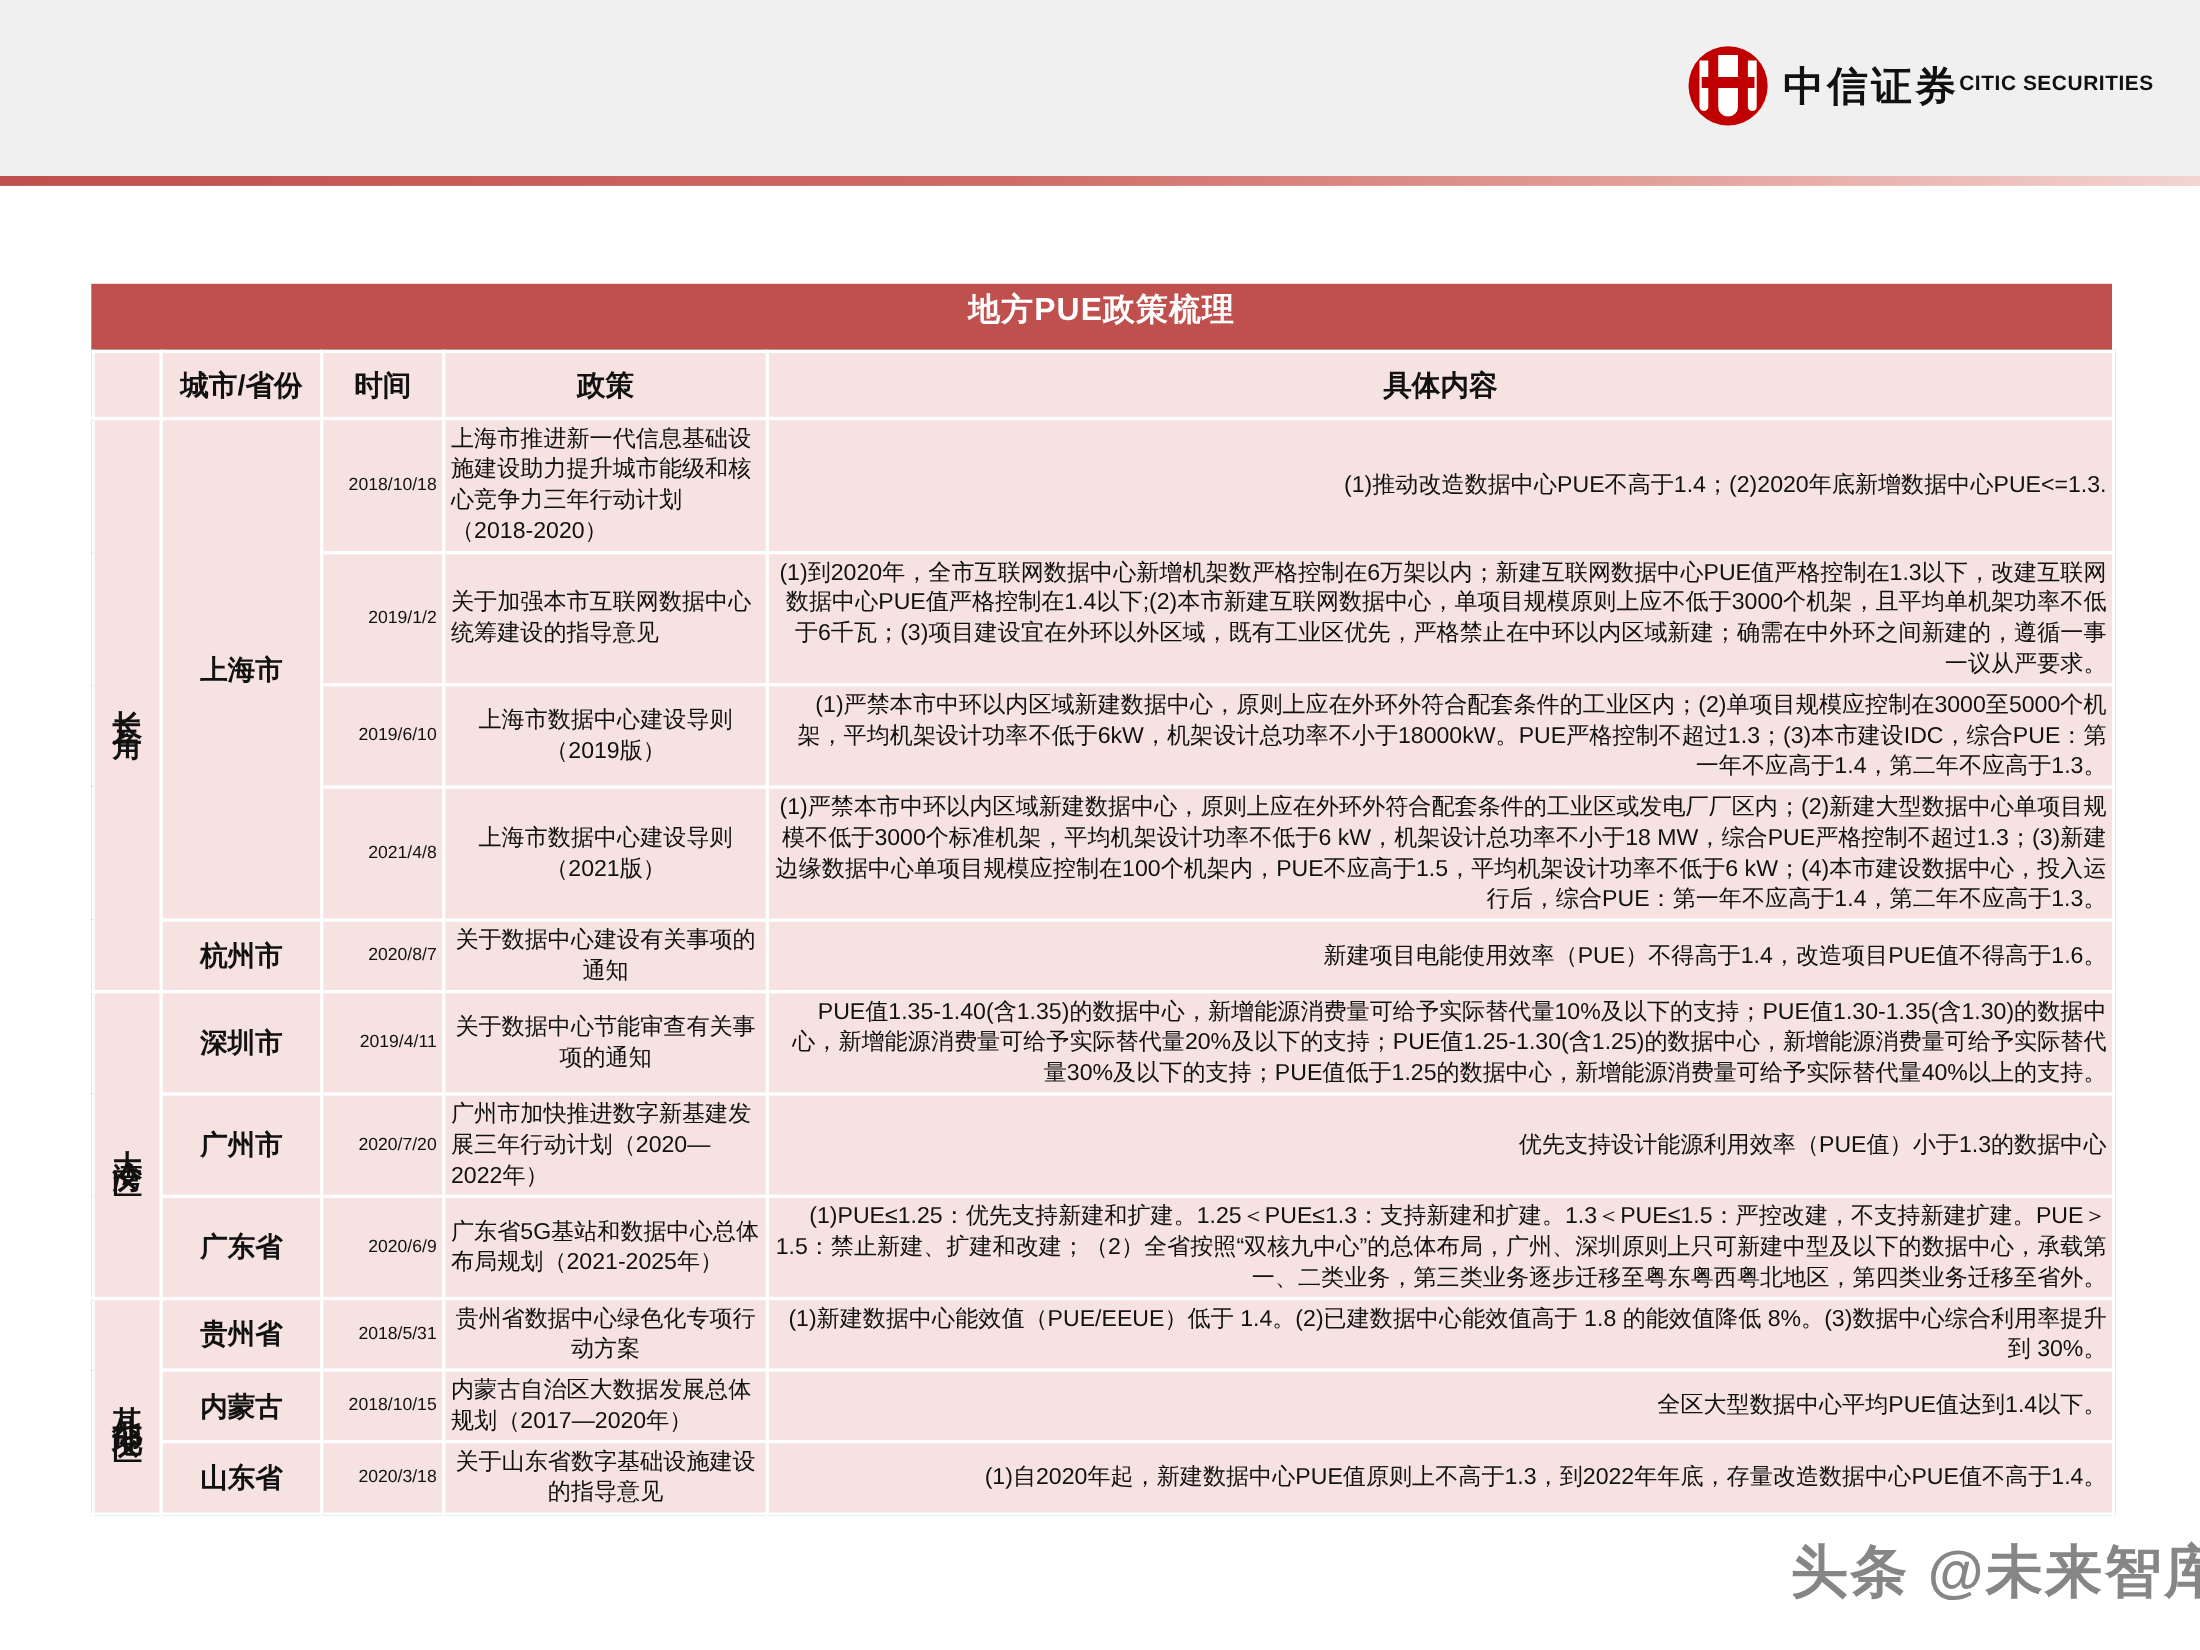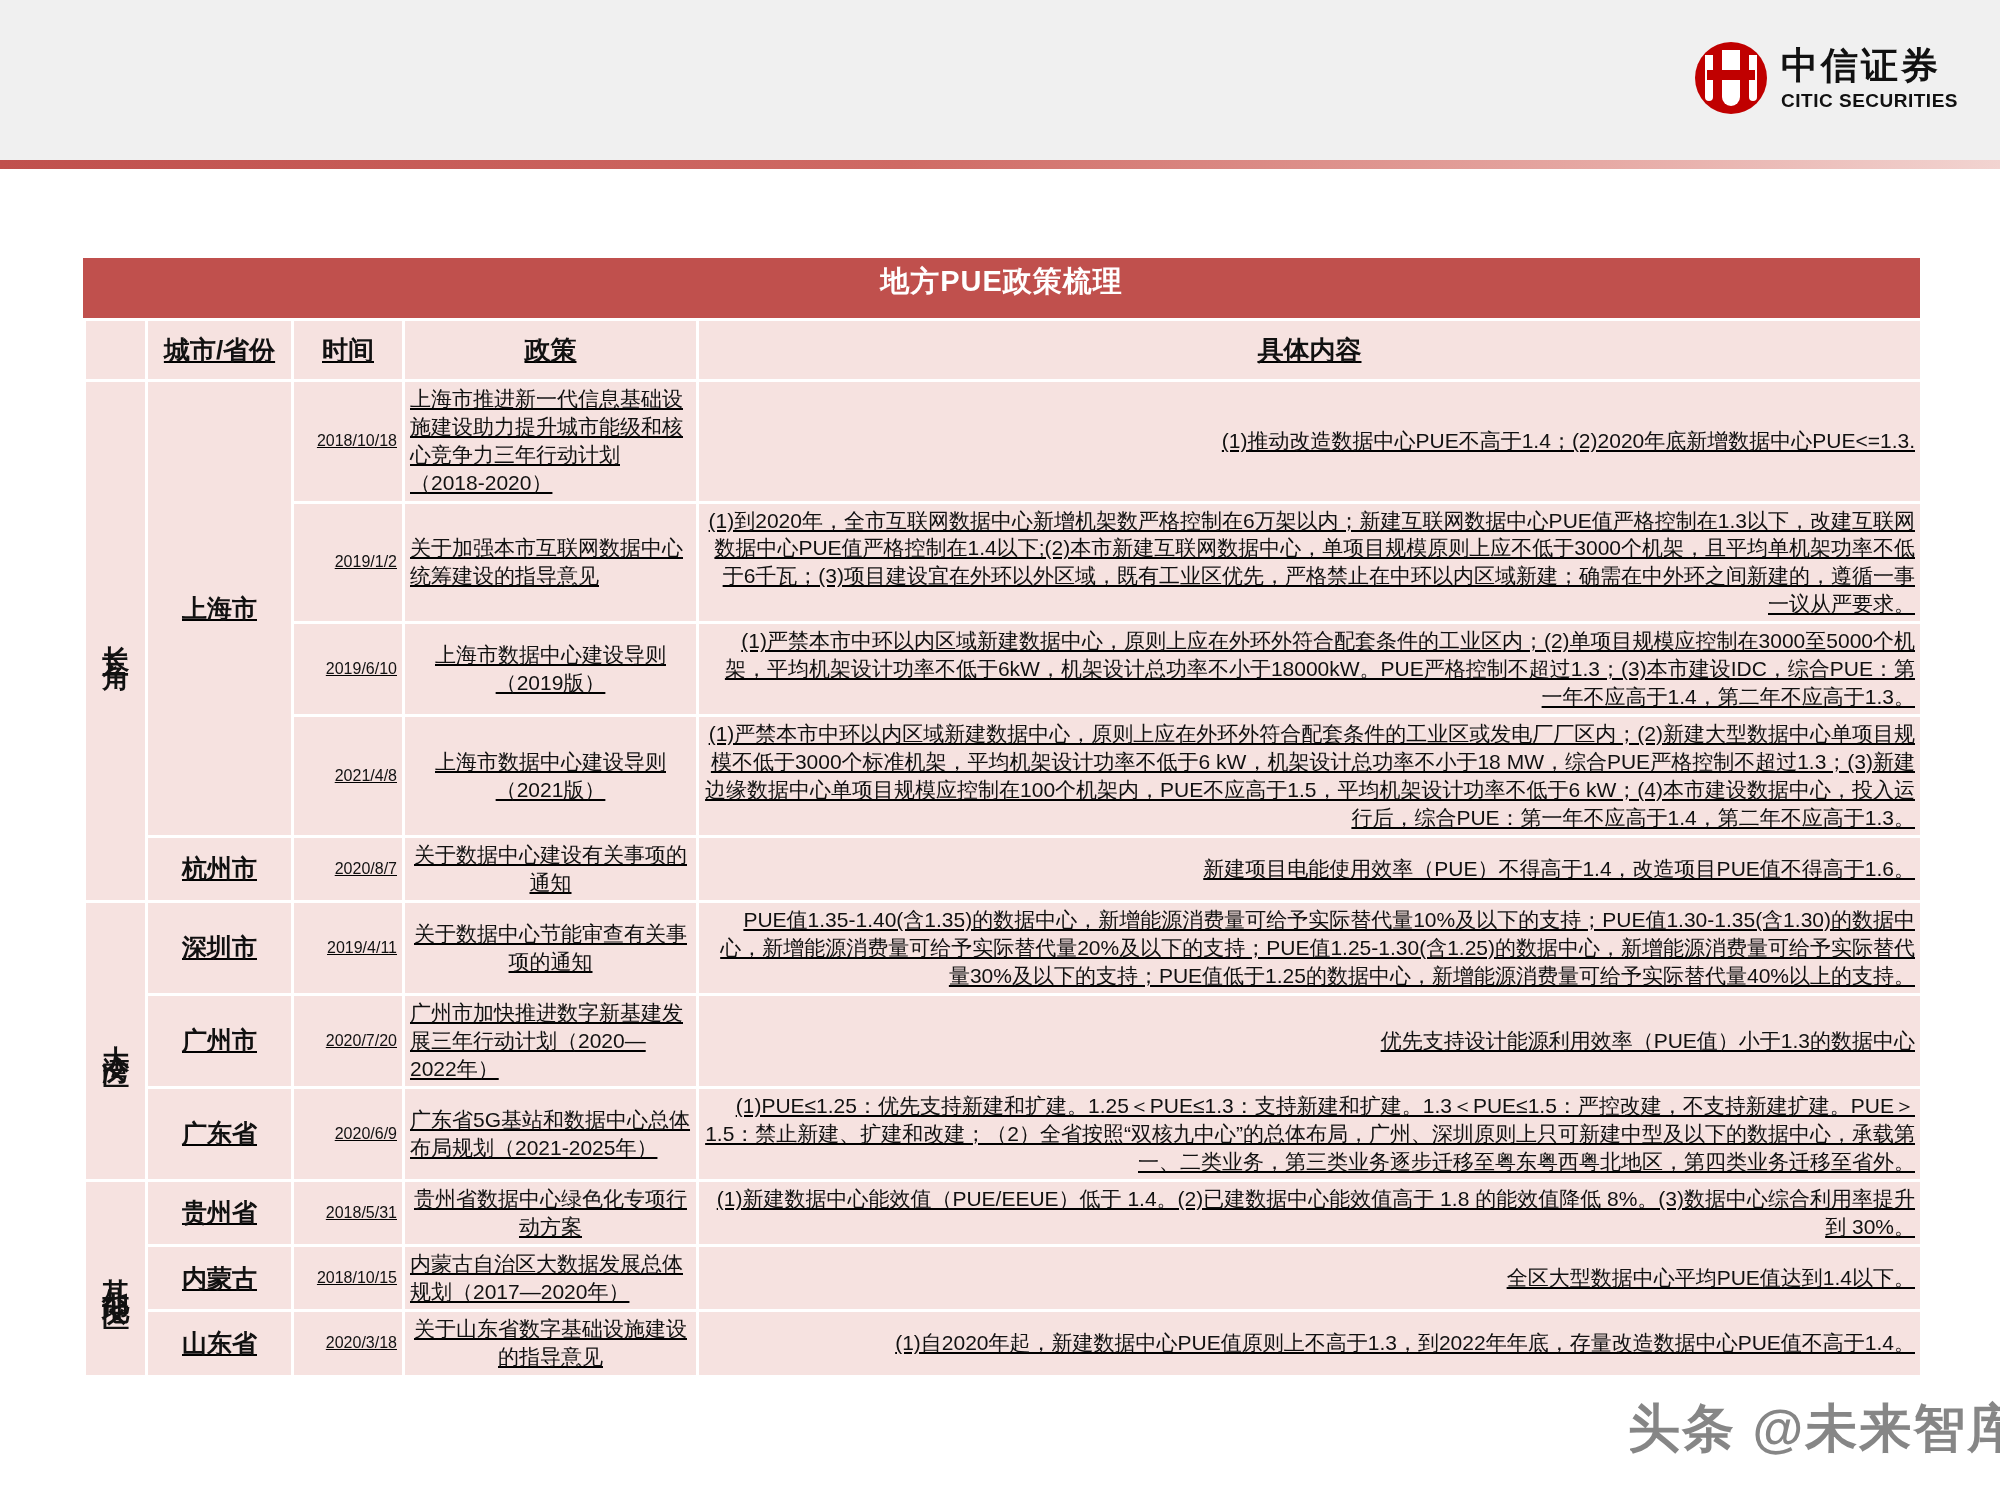--- a/index.html
+++ b/index.html
@@ -74,21 +74,20 @@
   .logo-mark::after {
     content: "";
     position: absolute;
     left: 12px; top: 28px;
     width: 48px; height: 10px;
     background: #c00000;
     box-shadow: 0 0 0 0 transparent;
   }
   .logo-text {
     display: flex;
-    flex-direction: column;
     line-height: 1;
   }
   .logo-cn {
     font-size: 37px;
     font-weight: bold;
     color: #111111;
     letter-spacing: 3px;
   }
   .logo-en {
     font-size: 19px;
@@ -112,21 +111,20 @@
     font-weight: bold;
     text-align: center;
     padding: 4px 0 16px;
     letter-spacing: 1px;
   }
   table.policy {
     border-collapse: collapse;
     width: 1837px;
     table-layout: fixed;
     background: #22c55e;
-    text-decoration: underline;
   }
   table.policy td, table.policy th {
     border: 3px solid #ffffff;
     vertical-align: middle;
     background: #f6e2e0;
     padding: 3px 5px;
     color: #111111;
   }
   thead th {
     font-size: 26px;

